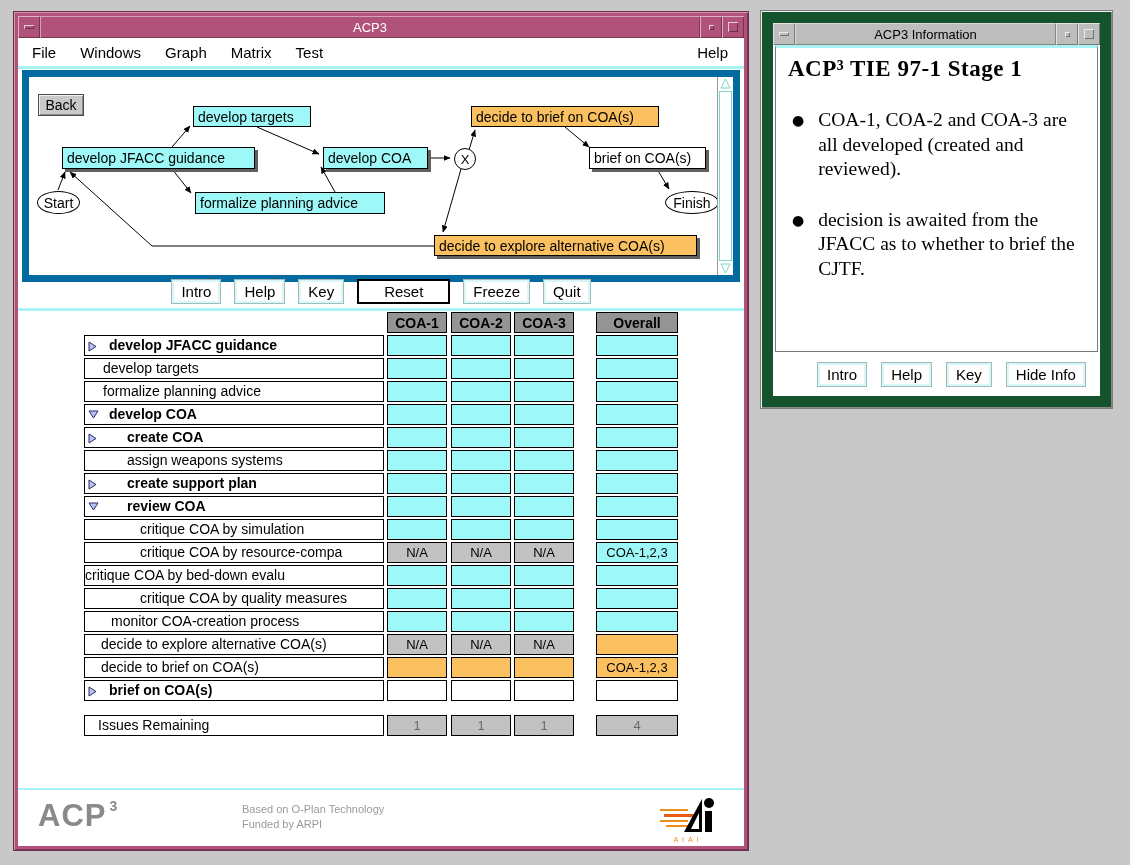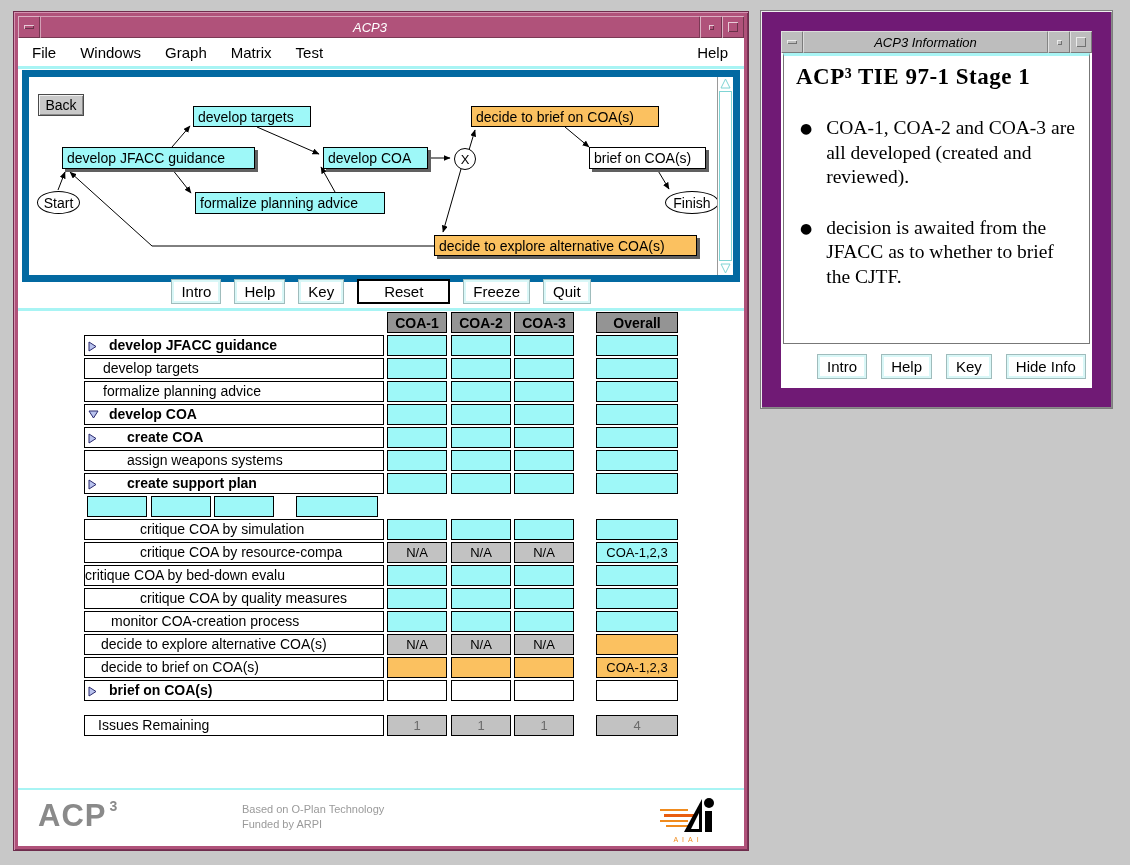--- a/index.html
+++ b/index.html
@@ -1,22 +1,22 @@
 <!DOCTYPE html>
 <html><head>
 <meta charset="utf-8">
 <style>
   html,body{margin:0;padding:0;}
   body{width:1130px;height:865px;background:#c8c8c8;position:relative;overflow:hidden;
        font-family:"Liberation Sans",sans-serif;-webkit-font-smoothing:none;}
   
   .win{position:absolute;box-sizing:border-box;}
   .frame-pink{background:#b0527a;padding:4px;box-shadow:0 0 0 1px #6e2c4c, inset 1px 1px 0 #d493b1, inset -1px -1px 0 #7b3356;}
-  .frame-gray{background:#701a75;padding:20px;box-shadow:0 0 0 1px #7d7d7d, inset 1px 1px 0 #efefef, inset -1px -1px 0 #8a8a8a;}
-  .titlebar{height:22px;display:flex;align-items:stretch;font-size:13px;font-style:italic;}
+  .frame-gray{background:#14532d;padding:12px;box-shadow:0 0 0 1px #7d7d7d, inset 1px 1px 0 #efefef, inset -1px -1px 0 #8a8a8a;}
+  .titlebar{height:22px;display:flex;align-items:stretch;font-size:13px;}
   .tb-pink{background:#b0527a;color:#fff;}
   .tb-gray{background:#bdbdbd;color:#000;}
   .tb-box{width:22px;display:flex;align-items:center;justify-content:center;box-shadow:inset 1px 1px 0 rgba(255,255,255,.55), inset -1px -1px 0 rgba(0,0,0,.35);}
   .tb-title{flex:1;display:flex;align-items:center;justify-content:center;box-shadow:inset 1px 1px 0 rgba(255,255,255,.45), inset -1px -1px 0 rgba(0,0,0,.3);}
   .menu-bar-glyph{width:10px;height:4px;box-shadow:inset 1px 1px 0 rgba(255,255,255,.7), inset -1px -1px 0 rgba(0,0,0,.4);}
   .tb-pink .menu-bar-glyph{background:#b0527a;}
   .tb-gray .menu-bar-glyph{background:#bdbdbd;}
   .dot-glyph{width:5px;height:5px;box-shadow:inset 1px 1px 0 rgba(255,255,255,.7), inset -1px -1px 0 rgba(0,0,0,.4);}
   .sq-glyph{width:10px;height:10px;box-shadow:inset 1px 1px 0 rgba(255,255,255,.7), inset -1px -1px 0 rgba(0,0,0,.4);}
   
@@ -217,20 +217,23 @@
           <div class="mrow">
             <div class="mlabel bold"><svg width="10" height="12">
                 <polygon points="1,1 8,5.5 1,10" fill="#b9c3ee" stroke="#2a2a6e"></polygon>
               </svg><span style="margin-left: 42px;">create support plan</span></div>
             <div class="mcell bg-cyan"></div>
             <div class="mcell bg-cyan c2"></div>
             <div class="mcell bg-cyan"></div>
             <div class="mcell overall bg-cyan"></div>
           </div>
           <div class="mrow">
+            <div class="mlabel bold"><svg width="12" height="10">
+                <polygon points="1,1 10,1 5.5,8" fill="#b9c3ee" stroke="#2a2a6e"></polygon>
+              </svg><span style="margin-left: 42px;">review COA</span></div>
             <div class="mcell bg-cyan"></div>
             <div class="mcell bg-cyan c2"></div>
             <div class="mcell bg-cyan"></div>
             <div class="mcell overall bg-cyan"></div>
           </div>
           <div class="mrow">
             <div class="mlabel"><span style="margin-left: 55px;">critique COA by simulation</span></div>
             <div class="mcell bg-cyan"></div>
             <div class="mcell bg-cyan c2"></div>
             <div class="mcell bg-cyan"></div>

